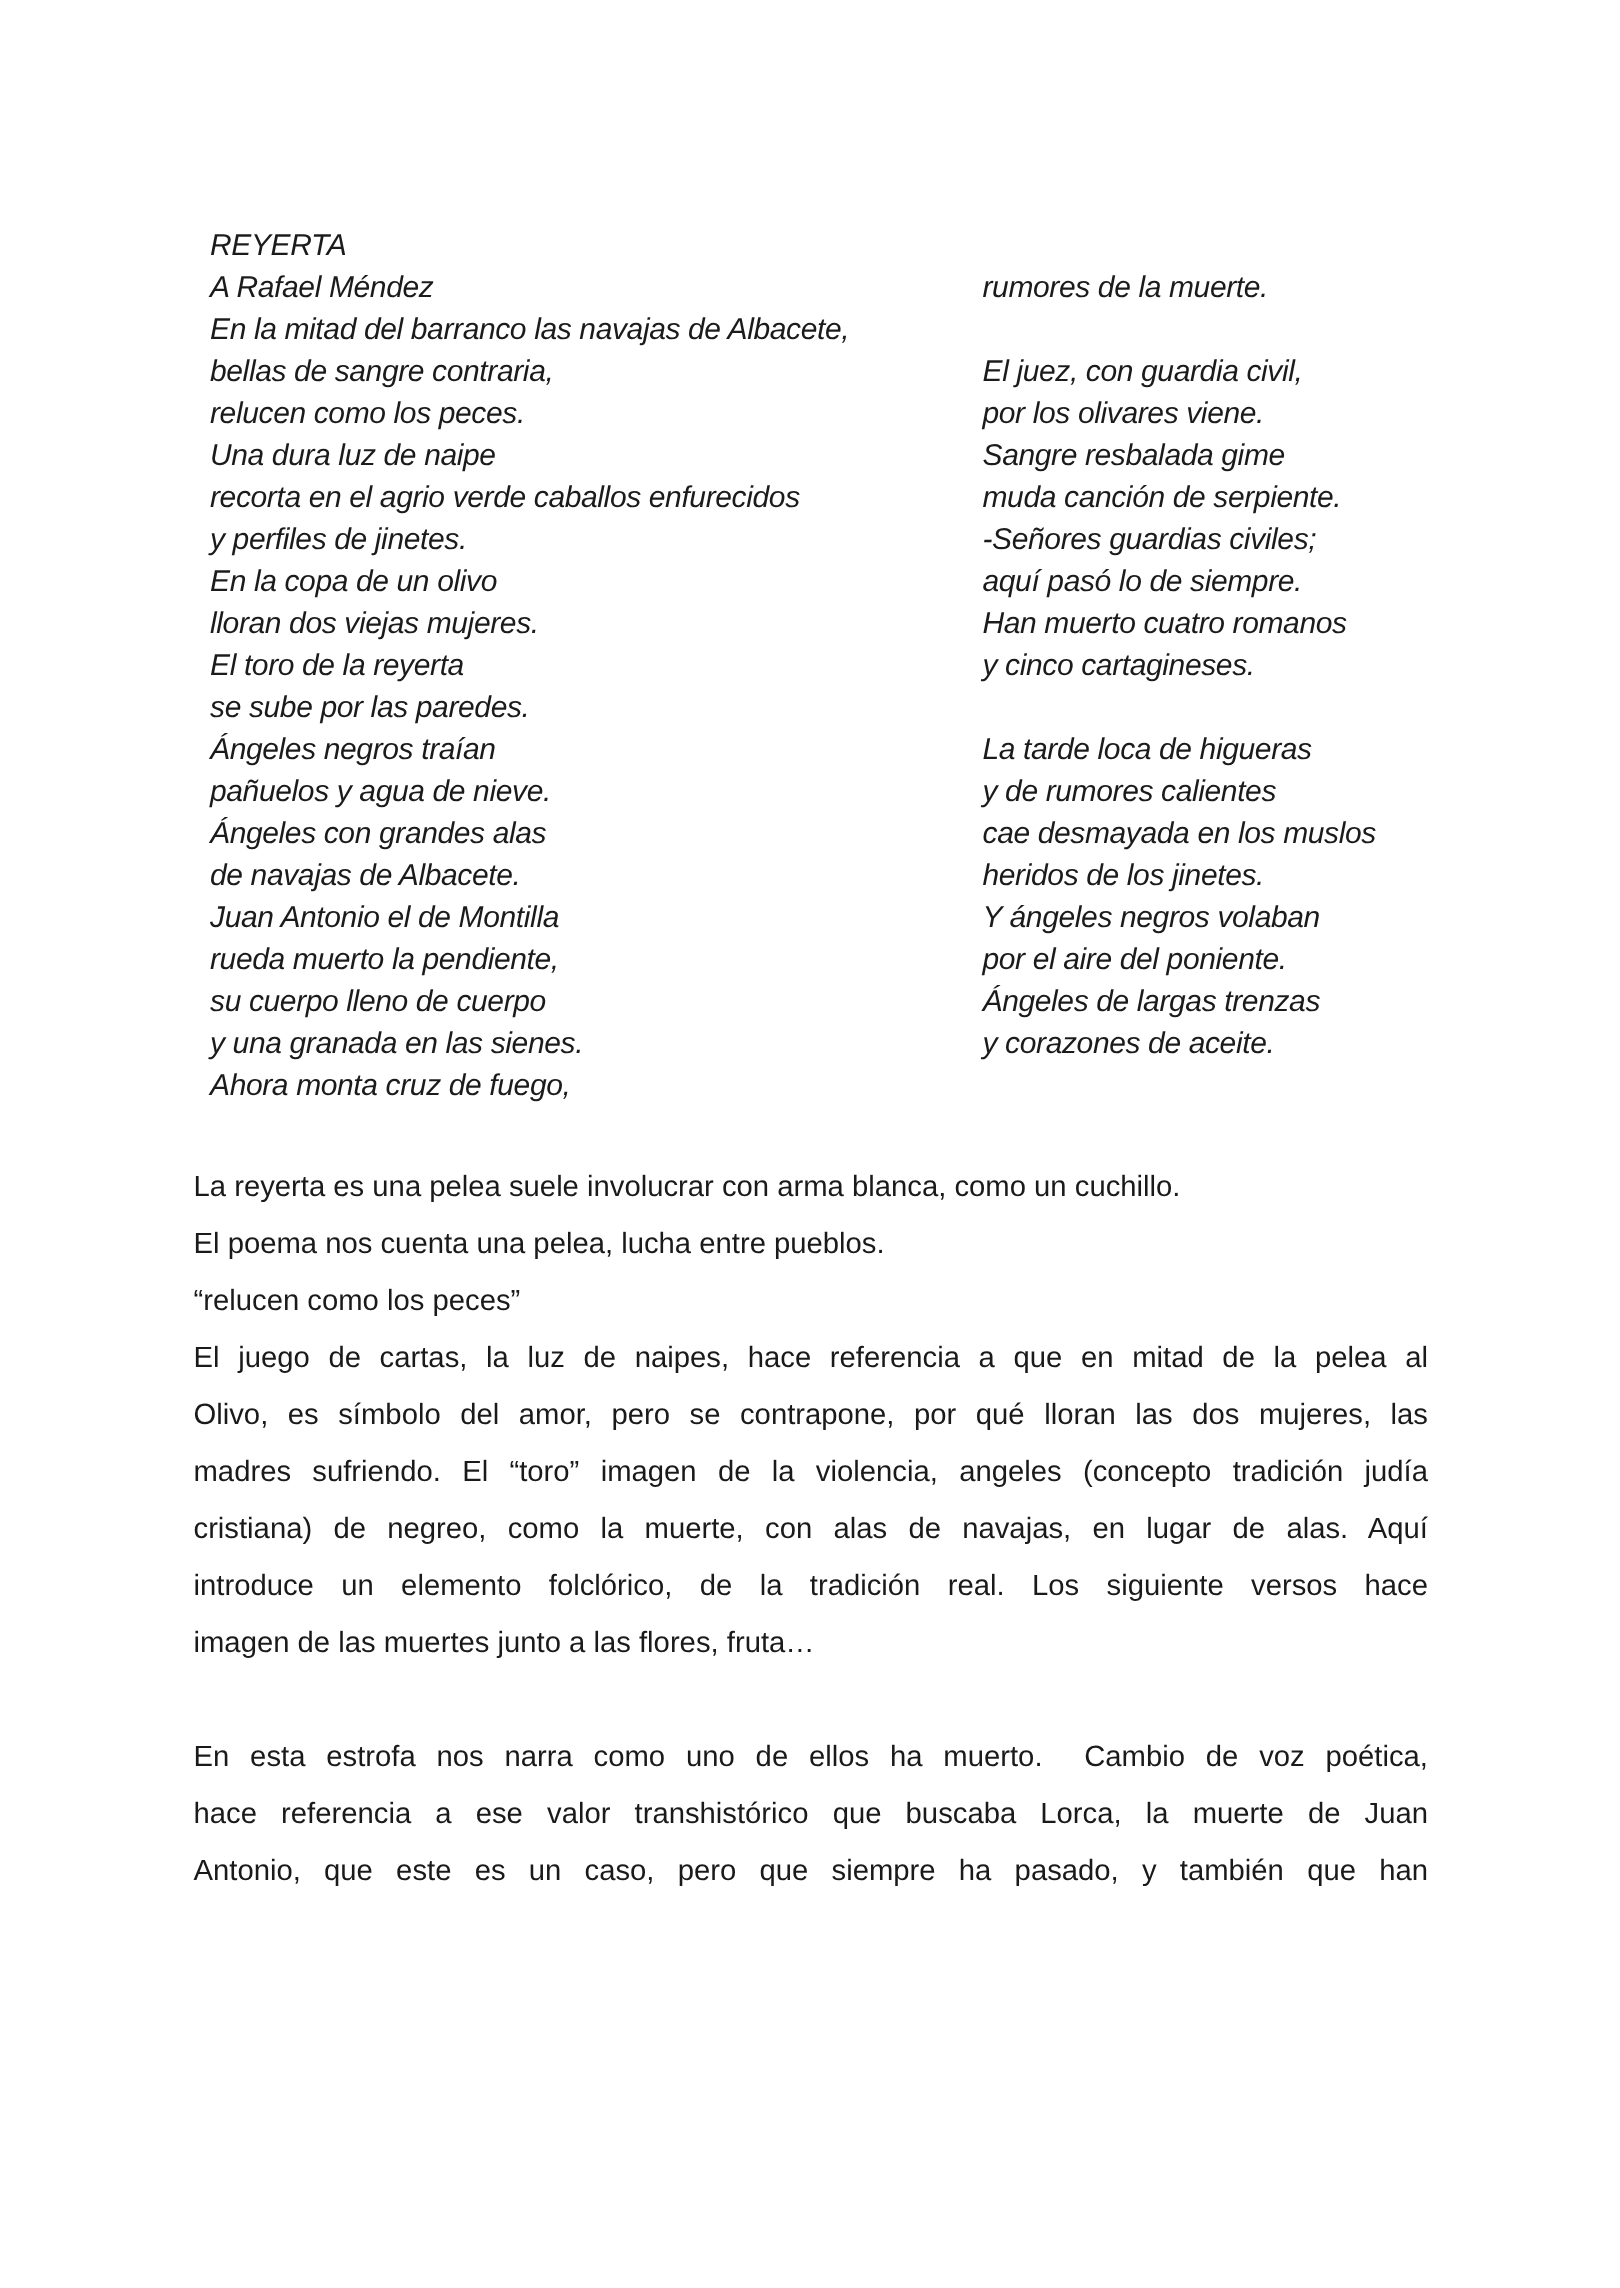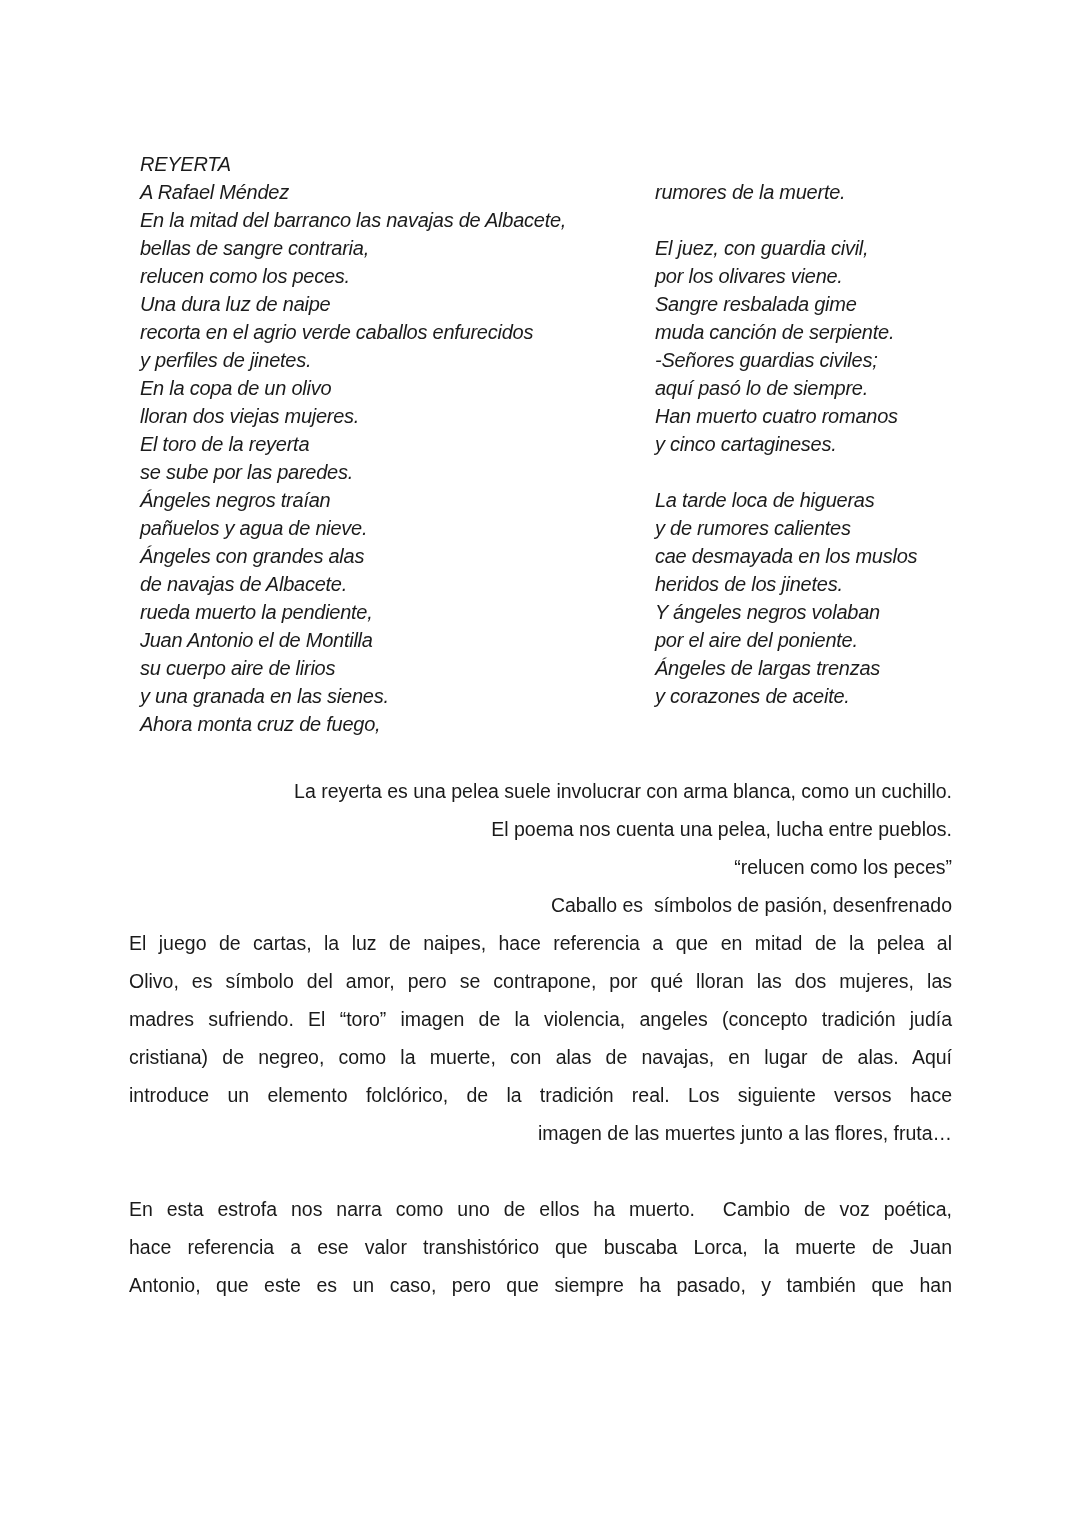--- a/index.html
+++ b/index.html
@@ -31,21 +31,21 @@
   
   .analysis {
     position: absolute;
     left: 129px;
     top: 772px;
     width: 823px;
     font-size: 19.5px;
     line-height: 38px;
     color: #1a1a1a;
   }
-  .a-line { height: 38px; text-align: right; }
+  .a-line { height: 38px; }
   .a-line.justify {
     text-align: justify;
     text-align-last: justify;
     text-justify: inter-word;
   }
 </style>
 </head>
 <body>
 
 <div class="page">
@@ -60,23 +60,23 @@
         <div class="poem-line">recorta en el agrio verde caballos enfurecidos</div>
         <div class="poem-line">y perfiles de jinetes.</div>
         <div class="poem-line">En la copa de un olivo</div>
         <div class="poem-line">lloran dos viejas mujeres.</div>
         <div class="poem-line">El toro de la reyerta</div>
         <div class="poem-line">se sube por las paredes.</div>
         <div class="poem-line">Ángeles negros traían</div>
         <div class="poem-line">pañuelos y agua de nieve.</div>
         <div class="poem-line">Ángeles con grandes alas</div>
         <div class="poem-line">de navajas de Albacete.</div>
+        <div class="poem-line">Juan Antonio el de Montilla</div>
         <div class="poem-line">rueda muerto la pendiente,</div>
-        <div class="poem-line">Juan Antonio el de Montilla</div>
-        <div class="poem-line">su cuerpo aire de lirios</div>
+        <div class="poem-line">su cuerpo lleno de cuerpo</div>
         <div class="poem-line">y una granada en las sienes.</div>
         <div class="poem-line">Ahora monta cruz de fuego,</div>
       </div>
     <div class="poem-col right">
         <div class="poem-line">rumores de la muerte.</div>
         <div class="poem-line"></div>
         <div class="poem-line">El juez, con guardia civil,</div>
         <div class="poem-line">por los olivares viene.</div>
         <div class="poem-line">Sangre resbalada gime</div>
         <div class="poem-line">muda canción de serpiente.</div>
@@ -92,21 +92,20 @@
         <div class="poem-line">Y ángeles negros volaban</div>
         <div class="poem-line">por el aire del poniente.</div>
         <div class="poem-line">Ángeles de largas trenzas</div>
         <div class="poem-line">y corazones de aceite.</div>
       </div>
   </div>
   <div class="analysis">
       <div class="a-line">La reyerta es una pelea suele involucrar con arma blanca, como un cuchillo.</div>
       <div class="a-line">El poema nos cuenta una pelea, lucha entre pueblos.</div>
       <div class="a-line">“relucen como los peces”</div>
-      <div class="a-line">Caballo es&nbsp; símbolos de pasión, desenfrenado</div>
       <div class="a-line justify">El juego de cartas, la luz de naipes, hace referencia a que en mitad de la pelea al</div>
       <div class="a-line justify">Olivo, es símbolo del amor, pero se contrapone, por qué lloran las dos mujeres, las</div>
       <div class="a-line justify">madres sufriendo. El “toro” imagen de la violencia, angeles (concepto tradición judía</div>
       <div class="a-line justify">cristiana) de negreo, como la muerte, con alas de navajas, en lugar de alas. Aquí</div>
       <div class="a-line justify">introduce un elemento folclórico, de la tradición real. Los siguiente versos hace</div>
       <div class="a-line">imagen de las muertes junto a las flores, fruta…</div>
       <div class="a-line"></div>
       <div class="a-line justify">En esta estrofa nos narra como uno de ellos ha muerto.&nbsp; Cambio de voz poética,</div>
       <div class="a-line justify">hace referencia a ese valor transhistórico que buscaba Lorca, la muerte de Juan</div>
       <div class="a-line justify">Antonio, que este es un caso, pero que siempre ha pasado, y también que han</div>

